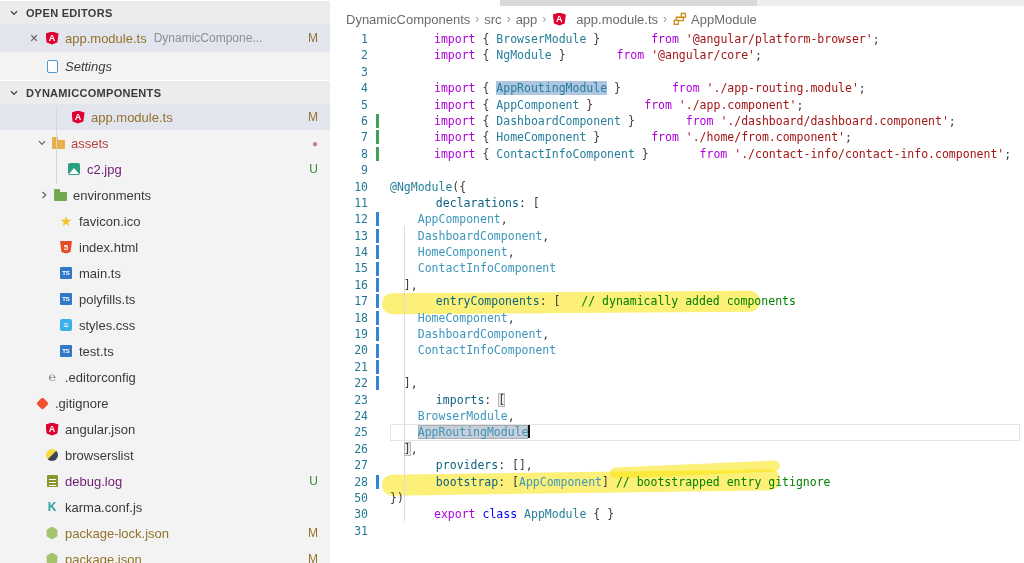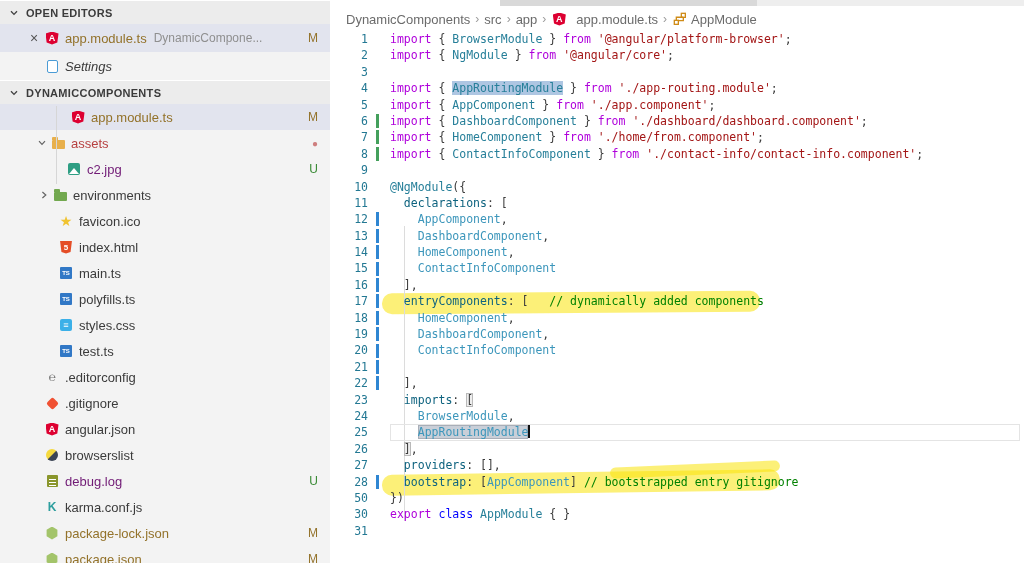--- a/index.html
+++ b/index.html
@@ -65,25 +65,25 @@
   .gutter { position:absolute; left:0; top:0; width:38px; text-align:right; color:#237893; z-index:2; }
   .gutter div { height:16.4px; }
   .gbar { position:absolute; width:3px; height:14px; left:46px; z-index:2; }
   .gbar.added { background:#44a05c; }
   .gbar.modified { background:#2f86d2; }
   .indent-guide { position:absolute; left:74px; top:195px; width:1px; height:295px; background:#dcdcdc; z-index:1; }
 
   .code-lines { position:absolute; left:60px; top:0; width:630px; z-index:2; }
   .code-line { height:16.4px; white-space:pre; }
   .code-line.current { box-shadow:inset 0 0 0 1px #e4e4e4; }
-  .tk.kw  { color:#af00db; }
+  .tk.kw  { color:#af00db;margin-left:44px; }
   .tk.kwb { color:#0000ff; }
   .tk.cls { color:#267f99; }
   .tk.ref { color:#3c96bb; }
-  .tk.key { color:#0e637f; }
+  .tk.key { color:#0e637f;margin-left:32px; }
   .tk.str { color:#a31515; }
   .tk.cmt { color:#008000; }
   .tk.pn  { color:#3b3b3b; }
   .tk.df  { color:#3b3b3b; }
   .tk.brk { background:#ededed; box-shadow:inset 0 0 0 1px #b9b9b9; }
   .tk.hlsel { background:#aec6e2; }
   .tk.gsel { background:#c9cfd8; box-shadow:inset 0 0 0 1px #a8aeb8; }
   .caret-bar { display:inline-block; width:1.5px; height:13px; background:#111; vertical-align:-2px; }
 
   .marker { position:absolute; background:rgba(249,228,10,0.55); border-radius:10px; z-index:1; }
@@ -197,21 +197,21 @@
         <div class="tree-row" style="padding-left: 58px;">
           <span class="icon i-ts">
             <i>TS</i>
           </span>
           <span class="row-label">test.ts</span>
         </div>
         <div class="tree-row" style="padding-left: 44px;">
           <span class="icon i-editorconfig">℮</span>
           <span class="row-label">.editorconfig</span>
         </div>
-        <div class="tree-row" style="padding-left: 44px; text-align: center;">
+        <div class="tree-row" style="padding-left: 34px; text-align: center;">
           <span class="icon i-git">
             <i></i>
           </span>
           <span class="row-label">.gitignore</span>
         </div>
         <div class="tree-row" style="padding-left: 44px;">
           <span class="icon i-angular">
             <i>A</i>
           </span>
           <span class="row-label">angular.json</span>

